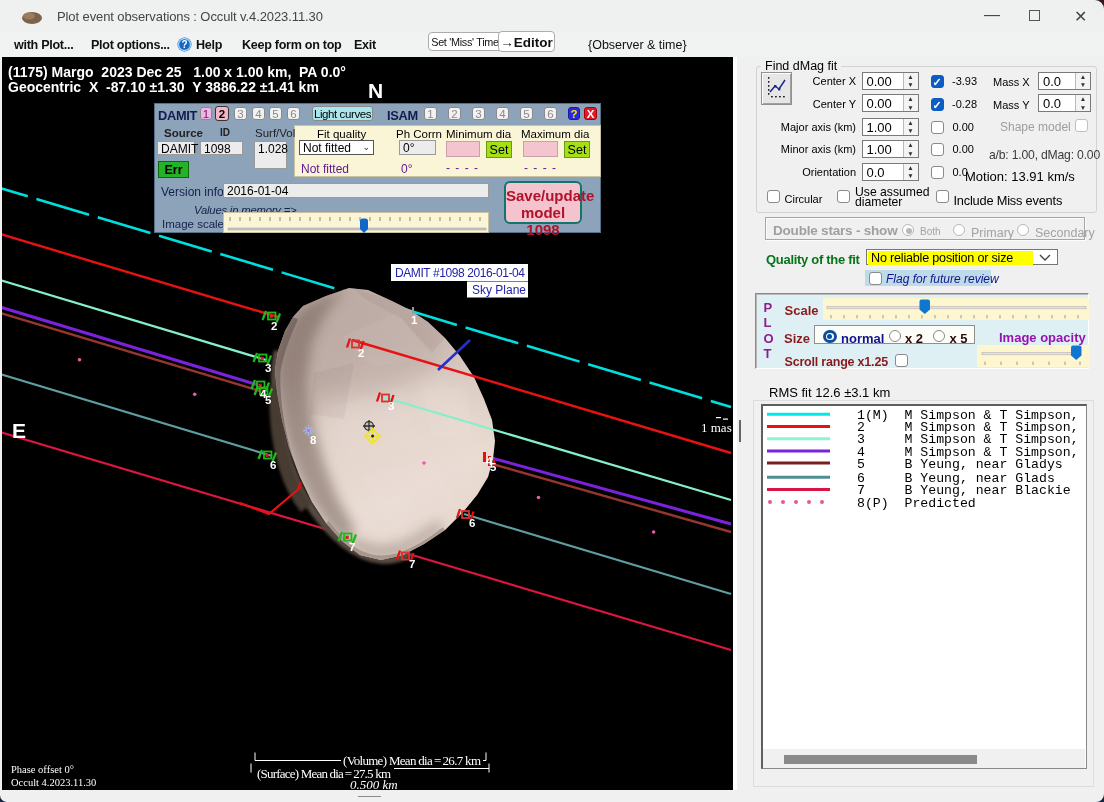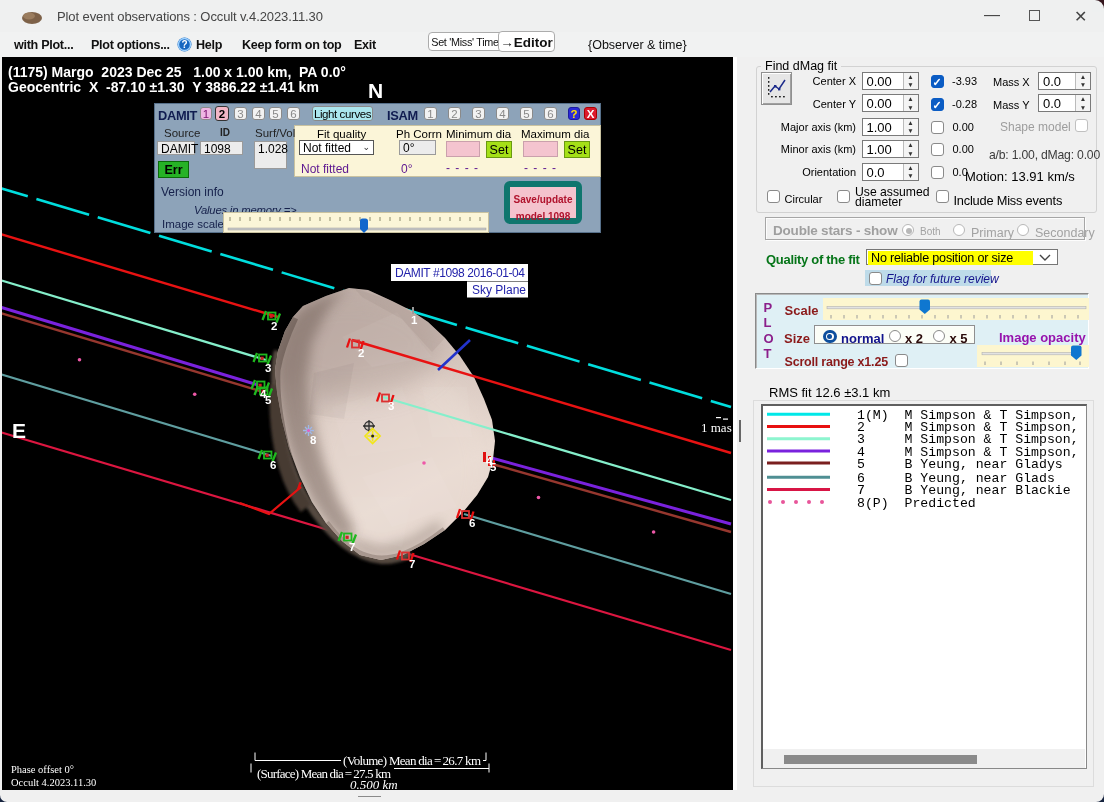--- a/index.html
+++ b/index.html
@@ -253,21 +253,21 @@
  <div class="db" style="left:293px;top:3px;width:13px;height:13px;line-height:13px;">2</div>
  <div class="db" style="left:317px;top:3px;width:13px;height:13px;line-height:13px;">3</div>
  <div class="db" style="left:341px;top:3px;width:13px;height:13px;line-height:13px;">4</div>
  <div class="db" style="left:365px;top:3px;width:13px;height:13px;line-height:13px;">5</div>
  <div class="db" style="left:389px;top:3px;width:13px;height:13px;line-height:13px;">6</div>
  <div class="db" style="left:413px;top:3px;width:12px;height:13px;background:#2a2ad8;color:#ffe000;font-weight:bold;border-color:#1a1aa0;line-height:13px;">?</div>
  <div class="db" style="left:429px;top:3px;width:13px;height:13px;background:#dd1b2d;color:#fff;font-weight:bold;border-color:#a00;line-height:13px;">X</div>
 
  <div class="abs" style="left:139px;top:21px;width:307px;height:52px;background:#fbf5d8;border:1px solid #c9c2a0;"></div>
 
- <div class="abs" style="left:9px;top:23px;font-size:11.5px;color:#222;">Source</div>
+ <div class="abs" style="left:9px;top:23px;font-size:11.5px;color:#222;font-weight:bold;">Source</div>
  <div class="abs" style="left:65px;top:23px;font-size:10px;color:#222;font-weight:bold;">ID</div>
  <div class="abs" style="left:100px;top:23px;font-size:11.5px;color:#222;">Surf/Vol</div>
  <div class="abs" style="left:162px;top:24px;font-size:11.5px;color:#000;">Fit quality</div>
  <div class="abs" style="left:241px;top:24px;font-size:11.5px;color:#000;">Ph Corrn</div>
  <div class="abs" style="left:291px;top:24px;font-size:11.5px;color:#000;">Minimum dia</div>
  <div class="abs" style="left:366px;top:24px;font-size:11.5px;color:#000;">Maximum dia</div>
 
  <div class="dfield" style="left:2px;top:37px;width:38px;height:14px;">DAMIT</div>
  <div class="dfield" style="left:45px;top:37px;width:43px;height:14px;">1098</div>
  <div class="dfield" style="left:99px;top:37px;width:33px;height:28px;">1.028</div>
@@ -279,22 +279,23 @@
  <div class="abs" style="left:409px;top:37px;width:26px;height:17px;background:#a5e017;border:1px solid #6a9a10;font-size:12.5px;text-align:center;line-height:17px;">Set</div>
 
  <div class="abs" style="left:3px;top:57px;width:31px;height:17px;background:#26b226;border:1px solid #0a6a0a;font-size:12.5px;font-weight:bold;text-align:center;line-height:17px;">Err</div>
  <div class="abs" style="left:39px;top:59.5px;font-size:11.3px;font-style:italic;color:#15204a;letter-spacing:-0.2px;margin-top:40px;">Values in memory =&gt;</div>
  <div class="abs" style="left:146px;top:58px;font-size:12px;color:#5c1690;">Not fitted</div>
  <div class="abs" style="left:246px;top:58px;font-size:12px;color:#5c1690;">0°</div>
  <div class="abs" style="left:291px;top:57px;font-size:12px;color:#5c1690;letter-spacing:1px;">- - - -</div>
  <div class="abs" style="left:369px;top:57px;font-size:12px;color:#5c1690;letter-spacing:1px;">- - - -</div>
 
  <div class="dlab" style="left:6px;top:81px;font-size:12px;">Version info</div>
- <div class="abs" style="left:349px;top:77px;width:78px;height:43px;background:#f4c3cd;border:6px solid #0f766e;border-radius:6px;
-   font-size:10px;font-weight:bold;color:#b0122c;text-align:center;line-height:17px;padding-top:4px;">Save/update<br>model 1098</div>
+ <div class="dfield" style="left:68px;top:79px;width:266px;height:15px;">2016-01-04</div>
+ <div class="abs" style="left:349px;top:77px;width:78px;height:43px;background:#f4c3cd;border:2px solid #0f766e;border-radius:6px;
+   font-size:15px;font-weight:bold;color:#b0122c;text-align:center;line-height:17px;padding-top:4px;">Save/update<br>model 1098</div>
 
  <div class="dlab" style="left:7px;top:114px;font-size:11.5px;">Image scale</div>
  <div class="abs" style="left:68px;top:108px;width:266px;height:21px;background:#fbf5d8;border:1px solid #c9c2a0;">
   <svg width="266" height="21" style="position:absolute;left:0;top:0">
    <g stroke="#8a8a6a" stroke-width="1">
     <path d="M6,4 v4 M16,4 v4 M26,4 v4 M36,4 v4 M46,4 v4 M56,4 v4 M66,4 v4 M76,4 v4 M86,4 v4 M96,4 v4 M106,4 v4 M116,4 v4 M126,4 v4 M136,4 v4 M146,4 v4 M156,4 v4 M166,4 v4 M176,4 v4 M186,4 v4 M196,4 v4 M206,4 v4 M216,4 v4 M226,4 v4 M236,4 v4 M246,4 v4 M256,4 v4" fill="none"></path>
    </g>
    <rect x="4" y="15" width="258" height="2" fill="#c8c8c8" stroke="#9a9a9a" stroke-width="0.5"></rect>
    <path d="M136,8 q0,-2.5 2.5,-2.5 h3 q2.5,0 2.5,2.5 v8 l-4,4 -4,-4 Z" fill="#1166cc"></path>
   </svg>

